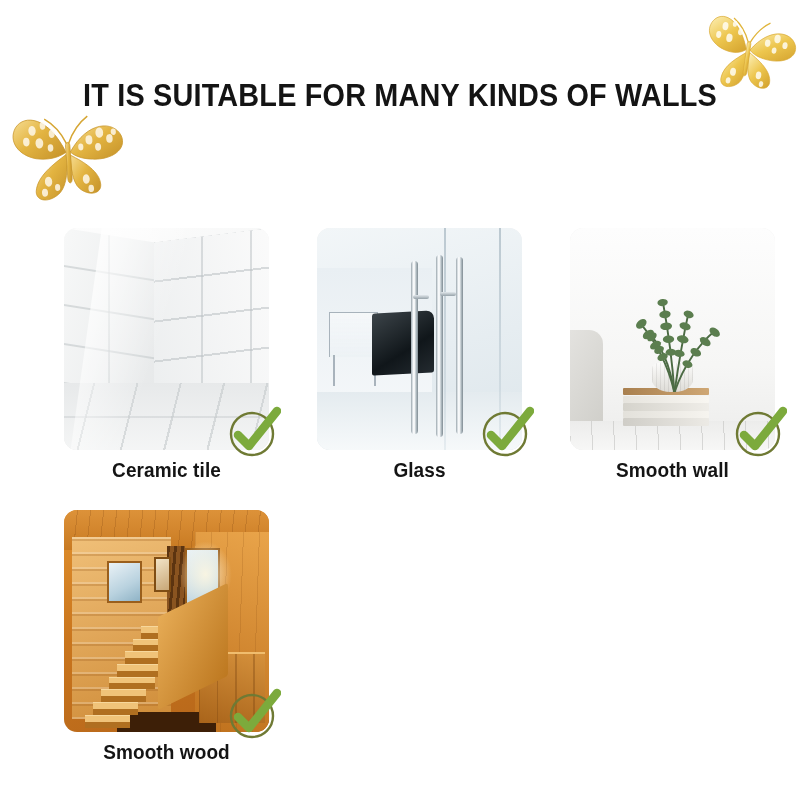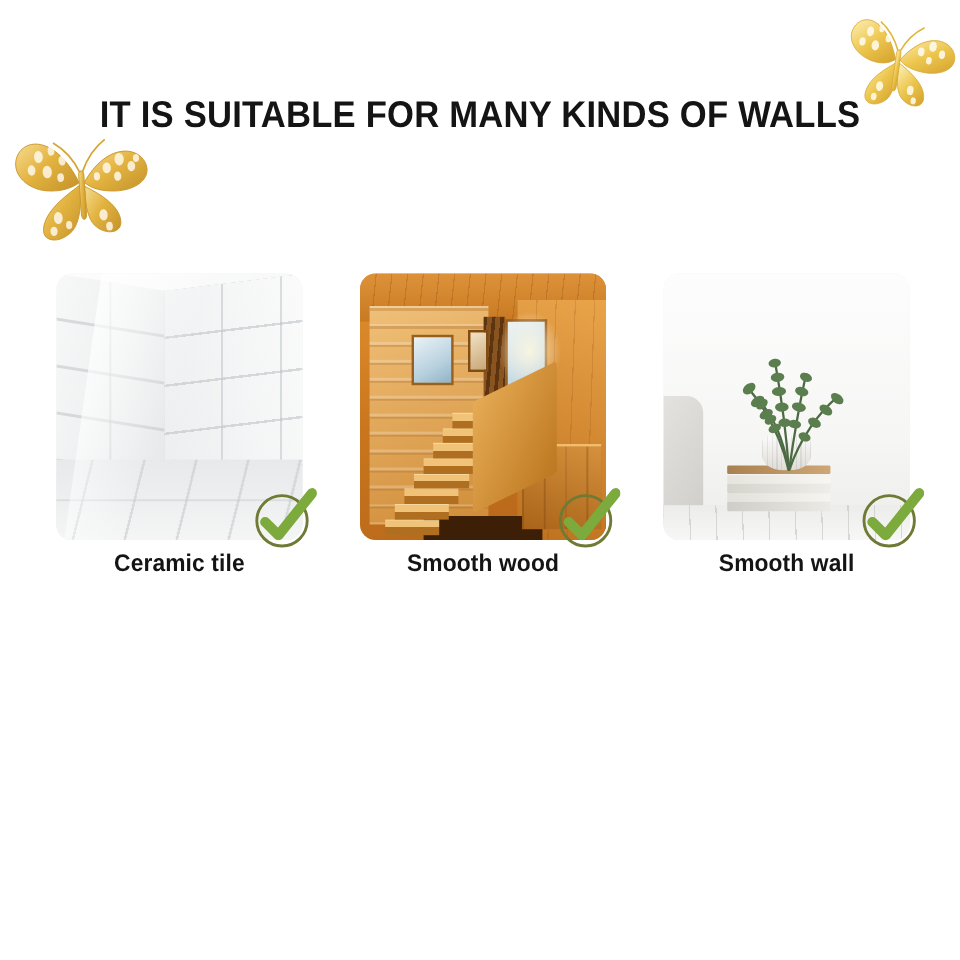--- a/index.html
+++ b/index.html
@@ -26,21 +26,21 @@
   }
 
   
   .butterfly { position:absolute; }
   .butterfly.left  { left:2px;  top:96px;  width:132px; height:108px; transform:rotate(-4deg); }
   .butterfly.right { left:694px; top:4px;  width:112px; height:92px;  transform:rotate(8deg); }
 
   
   .grid {
     position:absolute;
-    top:228px; left:47px;
+    top:228px; left:64px;
     width:707px;
     display:grid;
     grid-template-columns:repeat(3, 205px);
     grid-template-rows:repeat(2, auto);
     column-gap:48px;
     row-gap:28px;
   }
   .cell { width:205px; }
 
   .photo {
@@ -406,54 +406,45 @@
       </div>
       <svg class="check" viewBox="0 0 56 56">
         <circle cx="27" cy="30" r="21" fill="none" stroke="#6f7a34" stroke-width="2.4"></circle>
         <path d="M13 31 L24 42 L52 7" fill="none" stroke="#7caa3c" stroke-width="8.5" stroke-linecap="round" stroke-linejoin="round"></path>
       </svg>
     </div>
     <div class="caption">Ceramic tile</div>
   </div>
 
 
-
-
   <div class="cell">
     <div class="photo">
-      <div class="photo-inner p-wood">
-        <div class="wd-ceil"></div>
-        <div class="wd-wallR"></div>
-        <div class="wd-wallL"></div>
-        <div class="wd-curtain" style="left:50%; top:16%; width:9%; height:44%;"></div>
-        <div class="wd-win" style="left:59%; top:17%; width:17%; height:42%;"></div>
-        <div class="wd-win" style="left:21%; top:23%; width:17%; height:19%;"></div>
-        <div class="wd-pic" style="left:44%; top:21%; width:8%; height:16%;"></div>
-        <div class="wd-glow"></div>
-        <div class="wd-dark"></div>
-        <div class="wd-cab"></div>
-        <div class="wd-steps">
-          <div class="wd-step" style="left:0%;  bottom:0%;  width:40%; height:11%;"></div>
-          <div class="wd-step" style="left:7%;  bottom:11%; width:40%; height:11%;"></div>
-          <div class="wd-step" style="left:14%; bottom:22%; width:40%; height:11%;"></div>
-          <div class="wd-step" style="left:21%; bottom:33%; width:40%; height:11%;"></div>
-          <div class="wd-step" style="left:28%; bottom:44%; width:40%; height:11%;"></div>
-          <div class="wd-step" style="left:35%; bottom:55%; width:40%; height:11%;"></div>
-          <div class="wd-step" style="left:42%; bottom:66%; width:40%; height:11%;"></div>
-          <div class="wd-step" style="left:49%; bottom:77%; width:40%; height:11%;"></div>
-        </div>
-        <div class="wd-rail"></div>
+      <div class="photo-inner p-glass">
+        <div class="gl-room"></div>
+        <div class="gl-table"></div>
+        <div class="gl-leg1"></div>
+        <div class="gl-leg2"></div>
+        <div class="gl-sofa"></div>
+        <div class="gl-floor"></div>
+        <div class="gl-seam" style="left:62%;"></div>
+        <div class="gl-seam" style="left:89%;"></div>
+        <div class="gl-handle" style="left:46%; top:15%; height:78%;"></div>
+        <div class="gl-handle" style="left:58%; top:12%; height:82%;"></div>
+        <div class="gl-handle" style="left:68%; top:13%; height:80%;"></div>
+        <div class="gl-bracket" style="left:47%; top:30%;"></div>
+        <div class="gl-bracket" style="left:60%; top:29%;"></div>
       </div>
       <svg class="check" viewBox="0 0 56 56">
         <circle cx="27" cy="30" r="21" fill="none" stroke="#6f7a34" stroke-width="2.4"></circle>
         <path d="M13 31 L24 42 L52 7" fill="none" stroke="#7caa3c" stroke-width="8.5" stroke-linecap="round" stroke-linejoin="round"></path>
       </svg>
     </div>
-    <div class="caption">Smooth wood</div>
+    <div class="caption">Glass</div>
   </div>
+
 
   <div class="cell">
     <div class="photo">
       <div class="photo-inner p-smoothwall">
         <div class="sw-chair"></div>
         <div class="sw-floor"></div>
         <div class="sw-books">
           <div class="sw-book" style="bottom:0%;   background:linear-gradient(to right,#cfcdc7,#eceae5);"></div>
           <div class="sw-book" style="bottom:20%;  background:linear-gradient(to right,#e3e1db,#f6f4ef);"></div>
           <div class="sw-book" style="bottom:40%;  background:linear-gradient(to right,#d5d3cc,#efede8);"></div>
@@ -493,13 +484,46 @@
         </svg>
       </div>
       <svg class="check" viewBox="0 0 56 56">
         <circle cx="27" cy="30" r="21" fill="none" stroke="#6f7a34" stroke-width="2.4"></circle>
         <path d="M13 31 L24 42 L52 7" fill="none" stroke="#7caa3c" stroke-width="8.5" stroke-linecap="round" stroke-linejoin="round"></path>
       </svg>
     </div>
     <div class="caption">Smooth wall</div>
   </div>
 
+  <div class="cell">
+    <div class="photo">
+      <div class="photo-inner p-wood">
+        <div class="wd-ceil"></div>
+        <div class="wd-wallR"></div>
+        <div class="wd-wallL"></div>
+        <div class="wd-curtain" style="left:50%; top:16%; width:9%; height:44%;"></div>
+        <div class="wd-win" style="left:59%; top:17%; width:17%; height:42%;"></div>
+        <div class="wd-win" style="left:21%; top:23%; width:17%; height:19%;"></div>
+        <div class="wd-pic" style="left:44%; top:21%; width:8%; height:16%;"></div>
+        <div class="wd-glow"></div>
+        <div class="wd-dark"></div>
+        <div class="wd-cab"></div>
+        <div class="wd-steps">
+          <div class="wd-step" style="left:0%;  bottom:0%;  width:40%; height:11%;"></div>
+          <div class="wd-step" style="left:7%;  bottom:11%; width:40%; height:11%;"></div>
+          <div class="wd-step" style="left:14%; bottom:22%; width:40%; height:11%;"></div>
+          <div class="wd-step" style="left:21%; bottom:33%; width:40%; height:11%;"></div>
+          <div class="wd-step" style="left:28%; bottom:44%; width:40%; height:11%;"></div>
+          <div class="wd-step" style="left:35%; bottom:55%; width:40%; height:11%;"></div>
+          <div class="wd-step" style="left:42%; bottom:66%; width:40%; height:11%;"></div>
+          <div class="wd-step" style="left:49%; bottom:77%; width:40%; height:11%;"></div>
+        </div>
+        <div class="wd-rail"></div>
+      </div>
+      <svg class="check" viewBox="0 0 56 56">
+        <circle cx="27" cy="30" r="21" fill="none" stroke="#6f7a34" stroke-width="2.4"></circle>
+        <path d="M13 31 L24 42 L52 7" fill="none" stroke="#7caa3c" stroke-width="8.5" stroke-linecap="round" stroke-linejoin="round"></path>
+      </svg>
+    </div>
+    <div class="caption">Smooth wood</div>
+  </div>
+
 </div>
 
 </body></html>

